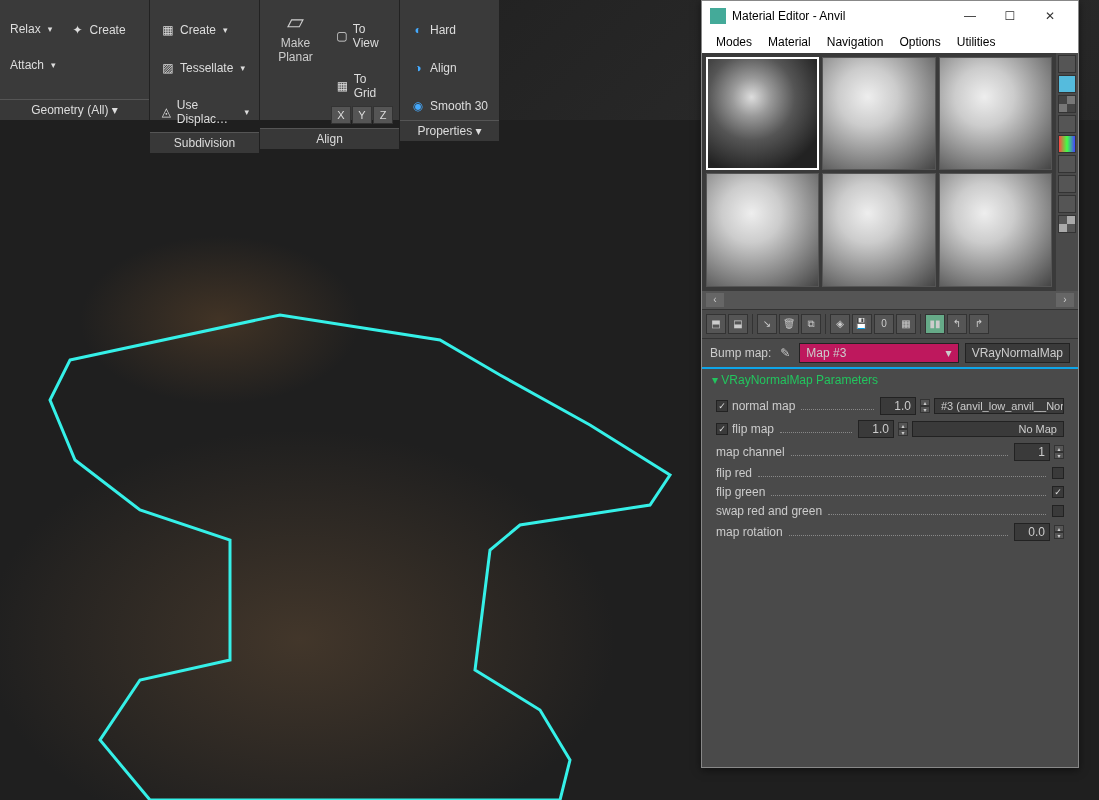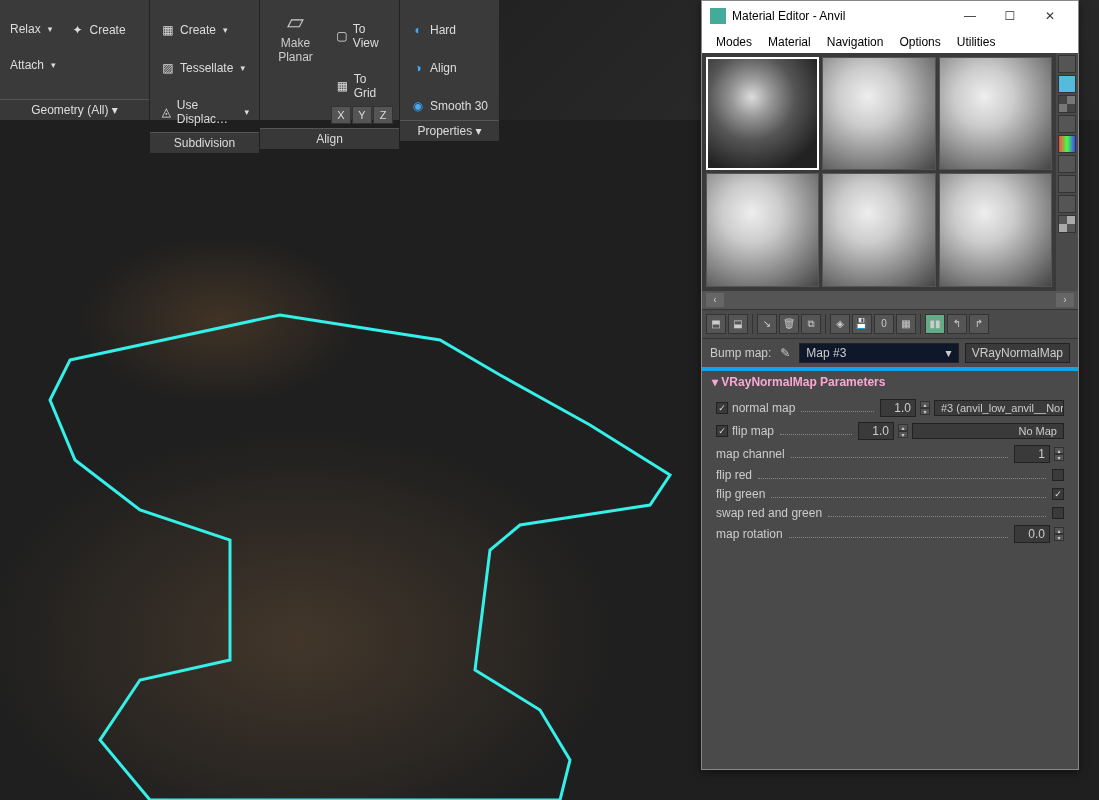--- a/index.html
+++ b/index.html
@@ -33,24 +33,24 @@
 .slot.sel { border: 2px solid #fff; }
 .slot.anvil { background: radial-gradient(circle at 40% 35%, #ddd 0%, #999 20%, #555 45%, #222 80%), repeating-linear-gradient(45deg, rgba(0,0,0,0.3) 0 4px, transparent 4px 8px); border: 2px solid #fff; }
 .side-icons { width: 22px; display: flex; flex-direction: column; gap: 2px; padding: 2px; background: #4a4a4a; }
 .side-icons .si { width: 18px; height: 18px; background: #555; cursor: pointer; border: 1px solid #333; }
 .scrollrow { display: flex; justify-content: space-between; padding: 2px 4px; background: #555; }
 .scrollrow .sbtn { width: 18px; height: 14px; background: #666; cursor: pointer; display: flex; align-items: center; justify-content: center; color: #ccc; font-size: 10px; }
 .toolrow { display: flex; gap: 2px; padding: 4px; background: #4a4a4a; border-top: 1px solid #333; border-bottom: 1px solid #333; flex-wrap: wrap; }
 .toolrow .tb { width: 20px; height: 20px; background: #555; cursor: pointer; border: 1px solid #333; display: flex; align-items: center; justify-content: center; font-size: 10px; }
 .toolrow .sep { width: 1px; background: #333; margin: 0 2px; }
 .maprow { display: flex; align-items: center; gap: 6px; padding: 4px 8px; background: #4a4a4a; }
-.maprow .dd { flex: 1; background: #0f172a; border: 1px solid #222; padding: 2px 6px; display: flex; justify-content: space-between; align-items: center; }
+.maprow .dd { flex: 1; background: #be185d; border: 1px solid #222; padding: 2px 6px; display: flex; justify-content: space-between; align-items: center; }
 .maprow .typetag { background: #3a3a3a; border: 1px solid #222; padding: 2px 6px; }
 .rollout { background: #4a4a4a; }
-.rollout-head { padding: 4px 10px; font-weight: bold; color: #f9a8d4; background: #4a4a4a; border-top: 4px solid #0ea5e9; cursor: pointer; }
+.rollout-head { padding: 4px 10px; font-weight: normal; color: #22c55e; background: #4a4a4a; border-top: 2px solid #0ea5e9; cursor: pointer; }
 .rollout-body { padding: 6px 14px; display: flex; flex-direction: column; gap: 5px; }
 .param { display: flex; align-items: center; gap: 4px; font-size: 12px; }
 .param .dots { flex: 1; border-bottom: 1px dotted #888; height: 8px; margin: 0 2px; }
 .param .val { background: #3a3a3a; border: 1px solid #222; padding: 1px 4px; min-width: 36px; text-align: right; position: relative; }
 .param .spin { width: 10px; display: flex; flex-direction: column; }
 .param .spin div { height: 7px; background: #555; border: 1px solid #333; cursor: pointer; font-size: 6px; display: flex; align-items: center; justify-content: center; }
 .param .chk { width: 12px; height: 12px; background: #3a3a3a; border: 1px solid #222; cursor: pointer; display: flex; align-items: center; justify-content: center; font-size: 9px; color: #ddd; }
 .param .mapbtn { background: #3a3a3a; border: 1px solid #222; padding: 1px 6px; font-size: 11px; cursor: pointer; white-space: nowrap; overflow: hidden; }
 .caret { font-size: 9px; margin-left: 3px; }
 

